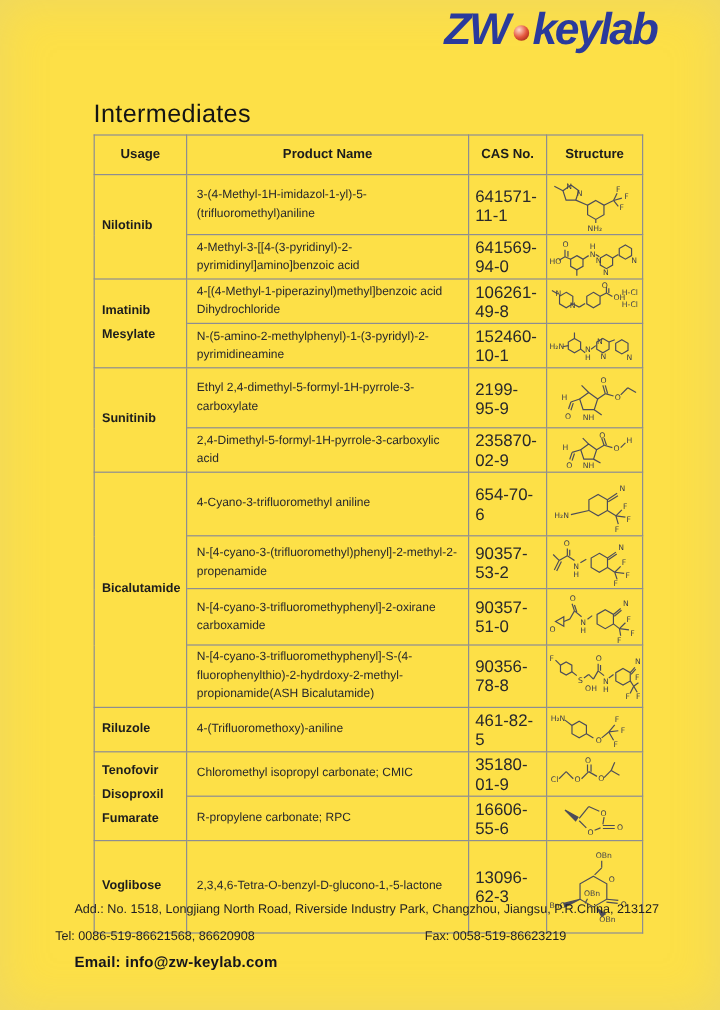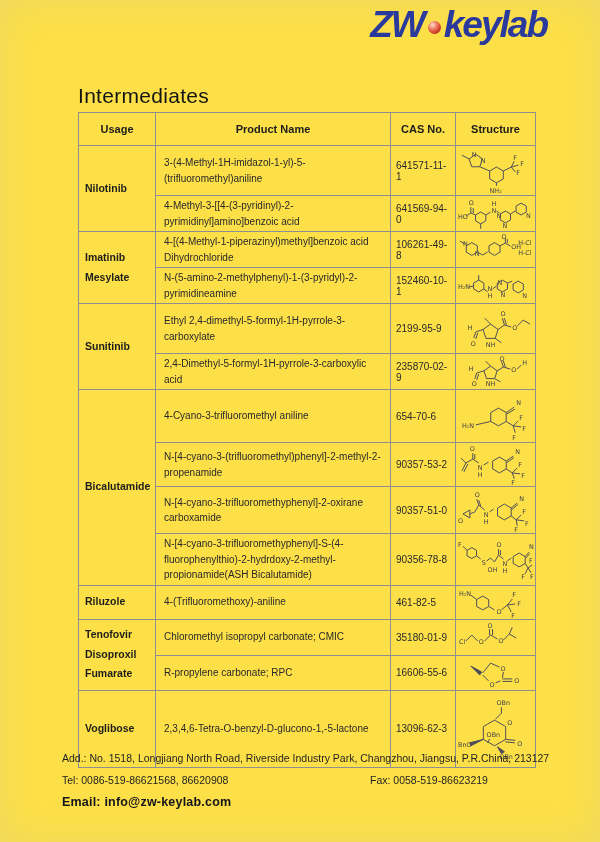--- a/index.html
+++ b/index.html
@@ -14,30 +14,30 @@
         margin:0 3px 3px 4px;}
   
   .title{position:absolute;left:78px;top:84px;font-size:21px;color:#141414;letter-spacing:.3px;}
   
   .maintable{position:absolute;left:78px;top:112px;width:457px;border-collapse:collapse;
         table-layout:fixed;}
   .maintable th,.maintable td{border:1px solid #8d8d92;padding:2px 6px;vertical-align:middle;}
   .maintable th{font-size:11px;color:#1c1c1c;height:28px;text-align:center;}
   .usage{font-weight:bold;font-size:10.5px;color:#1d1d1d;line-height:1.9;}
   .prod{font-size:10px;color:#28282c;line-height:1.55;padding-left:8px !important;}
-  .cas{font-size:10px;color:#28282c;padding-left:5px !important;}
+  .cas{font-size:14px;color:#28282c;padding-left:5px !important;}
   .structcell{padding:1px !important;}
   .struct{display:flex;justify-content:center;align-items:center;width:100%;height:100%;}
   .struct svg{display:block;}
   .struct line,.struct polyline,.struct polygon,.struct path{stroke:#4c4c59;stroke-width:1;fill:none;}
   .struct polygon.fl{fill:#4c4c59;stroke:#4c4c59;}
   .struct text{font-size:6.5px;fill:#3e3e4a;stroke:none;font-family:"DejaVu Sans",sans-serif;}
   
   .addr{position:absolute;left:62px;top:752px;width:492px;font-size:10.5px;color:#1e1e22;}
-  .telfax{position:absolute;left:62px;top:774px;width:480px;display:flex;font-size:10.5px;color:#1e1e22;align-items:center;}
+  .telfax{position:absolute;left:46px;top:774px;width:480px;display:flex;font-size:10.5px;color:#1e1e22;align-items:center;}
   .telfax .tel{width:308px;}
   .mailweb{position:absolute;left:62px;top:795px;width:480px;display:flex;
         font-size:12.5px;font-weight:bold;color:#14141c;letter-spacing:.2px;flex-direction:column;}
   .mailweb .email{width:286px;}
 </style>
 </head>
 <body>
 
 <div class="page">
 

